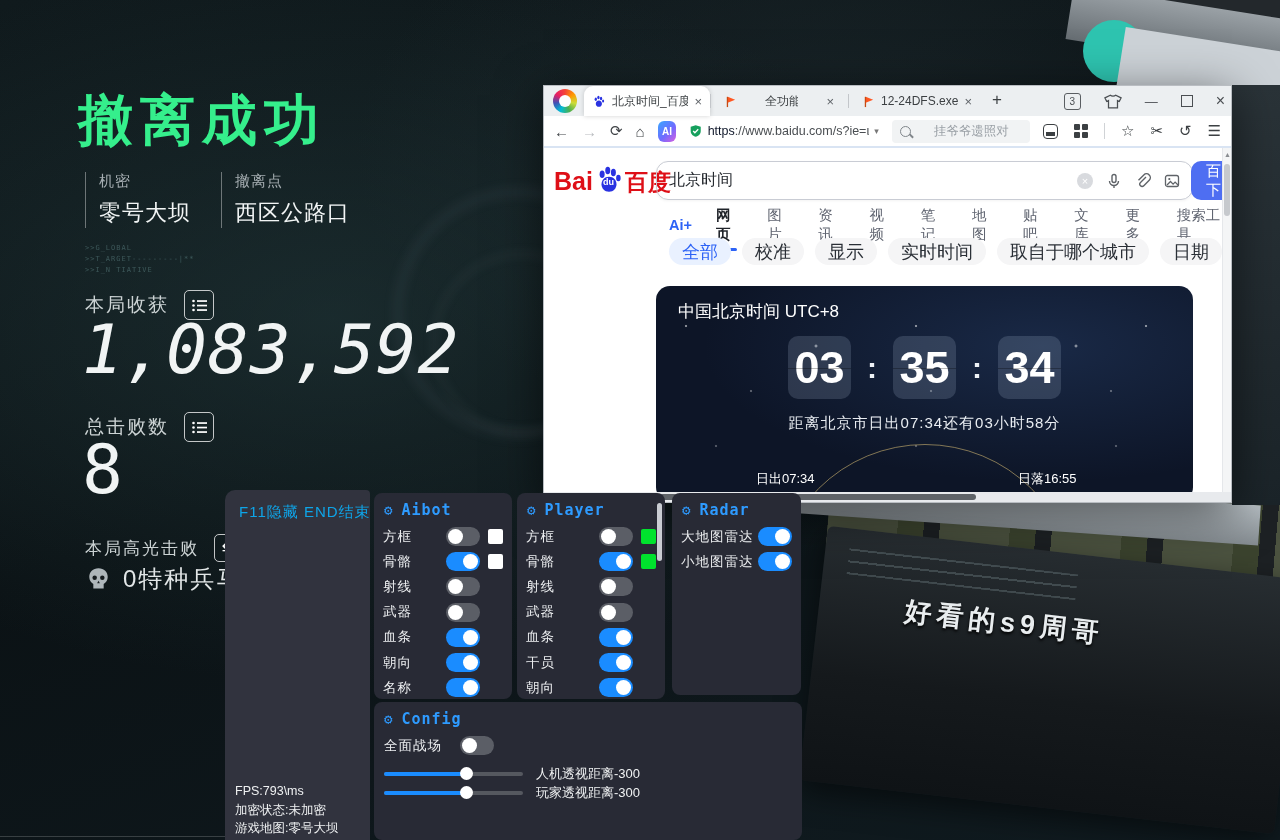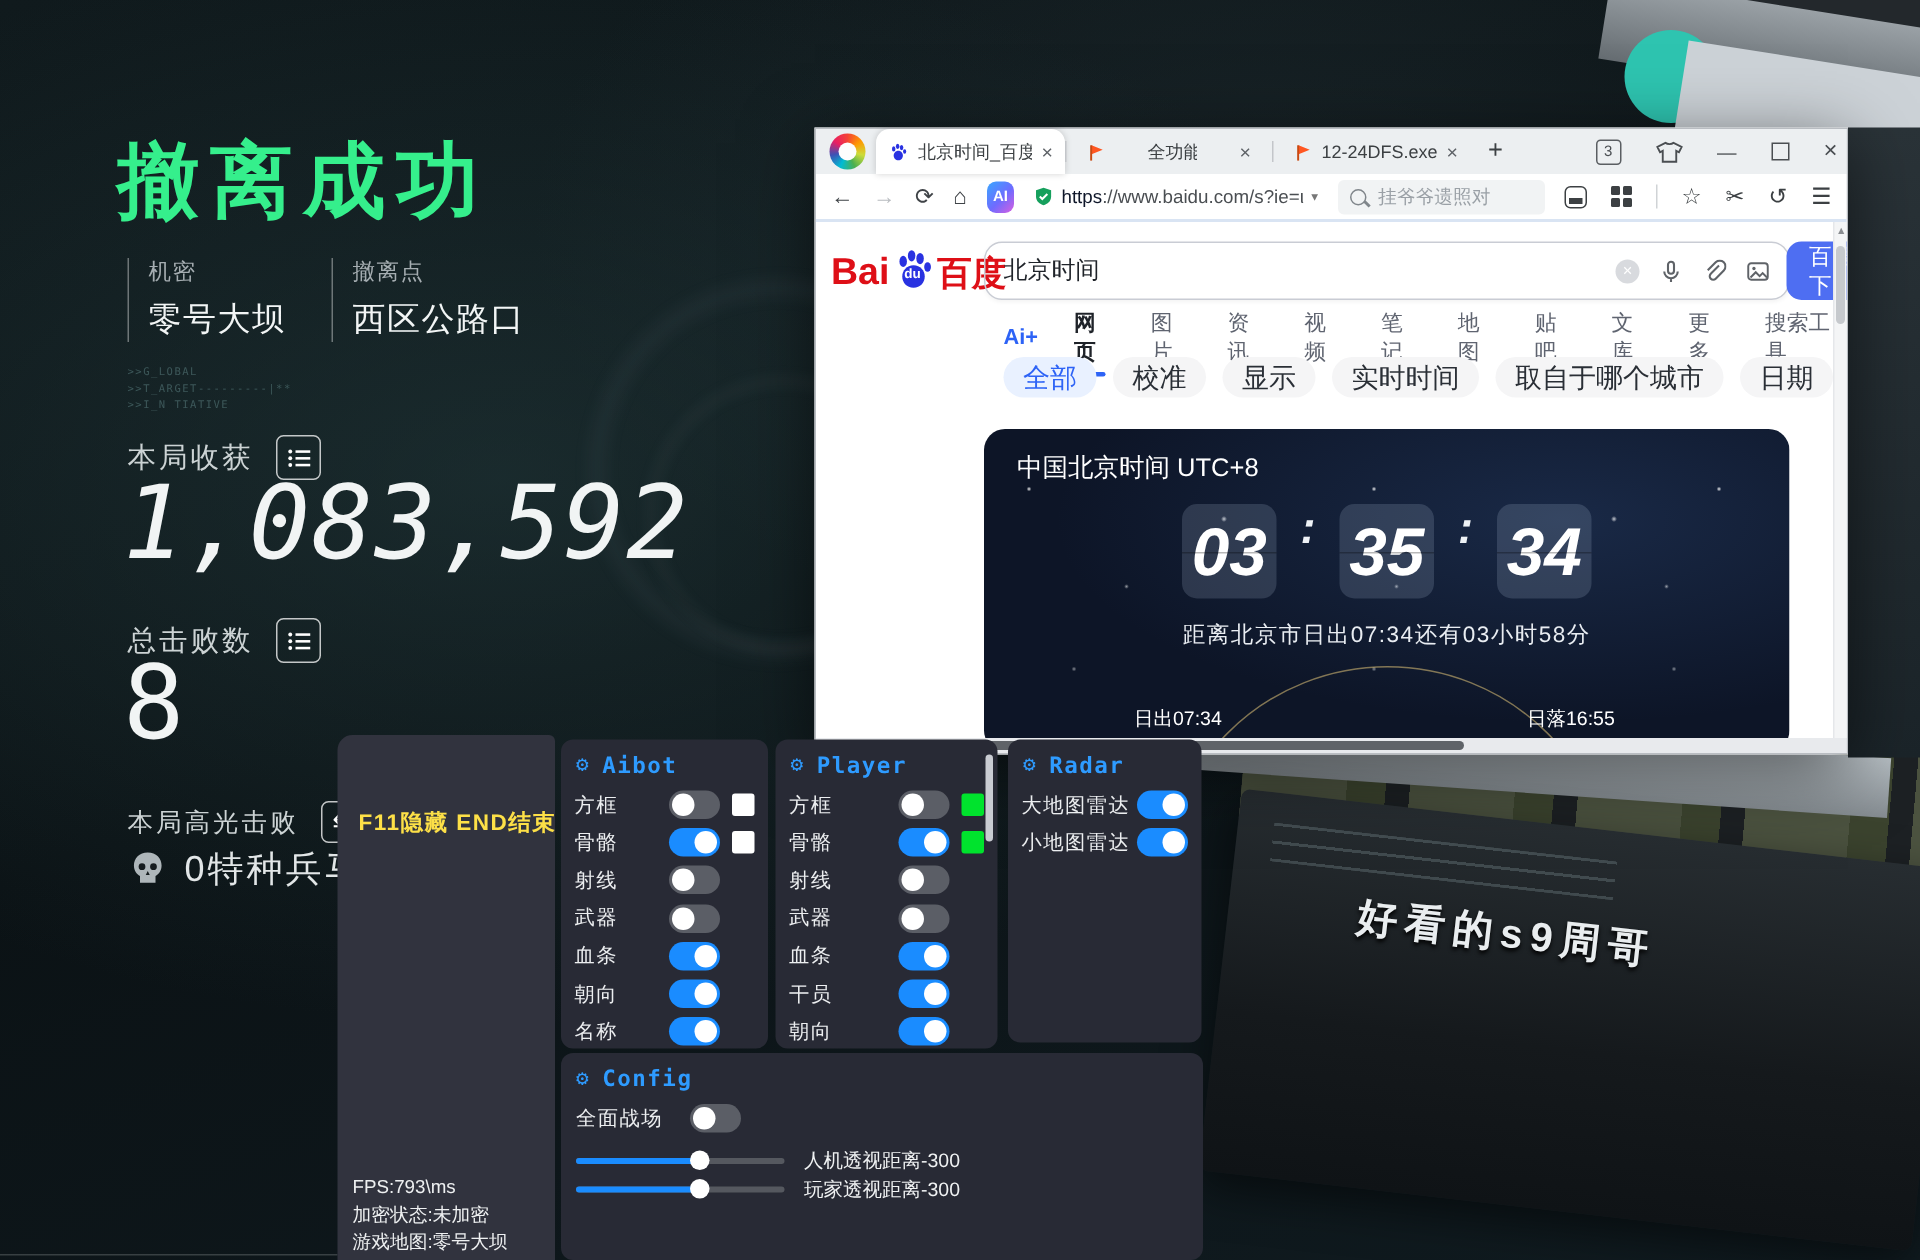--- a/index.html
+++ b/index.html
@@ -81,21 +81,21 @@
     border-bottom:2px solid #d9e4f3;box-sizing:border-box;}
   .nicon{font-size:15px;color:#3f4347;}
   .nicon.dis{color:#b9bcc0;}
   .ai-badge{width:21px;height:21px;border-radius:6px;background:linear-gradient(135deg,#39a7ff,#6f6bff 55%,#d95fe0);
     color:#fff;font-size:10px;font-weight:bold;display:flex;align-items:center;justify-content:center;}
   .address{display:flex;align-items:center;gap:5px;width:214px;font-size:12.5px;white-space:nowrap;overflow:hidden;}
   .scheme{color:#0f172a;}
   .urlrest{color:#4a4e52;}
   .caret{color:#777;font-size:9px;}
   .tsearch{width:138px;height:23px;background:#f1f3f4;border-radius:4px;display:flex;align-items:center;
-    padding:0 8px;gap:8px;font-size:12.5px;color:#9aa0a6;white-space:nowrap;overflow:hidden;}
+    padding:0 8px;gap:23px;font-size:12.5px;color:#9aa0a6;white-space:nowrap;overflow:hidden;}
   .mag{width:9px;height:9px;border:1.5px solid #80868b;border-radius:50%;position:relative;flex:none;}
   .mag::after{content:"";position:absolute;width:5px;height:1.5px;background:#80868b;transform:rotate(45deg);right:-4px;bottom:-1px;}
   .nav-right{display:flex;gap:16px;align-items:center;color:#3c4043;font-size:15px;}
   .reader{width:13px;height:13px;border:1.5px solid #3c4043;border-radius:4px;position:relative;}
   .reader::after{content:"";position:absolute;left:2px;right:2px;bottom:2px;height:4px;background:#3c4043;}
   .vdiv{width:1px;height:16px;background:#d0d3d6;}
   .content{position:relative;height:344px;background:#fff;overflow:hidden;padding-left:28px;}
   .bd-logo{position:absolute;left:10px;top:14px;display:flex;align-items:flex-end;gap:1px;}
   .bai{color:#de0f17;font-weight:bold;font-size:25px;line-height:1;}
   .cn{color:#de0f17;font-weight:bold;font-size:23px;line-height:1;}
@@ -120,38 +120,38 @@
     background:
       radial-gradient(1px 1px at 30px 40px,rgba(255,255,255,.9),transparent 1.6px),
       radial-gradient(1px 1px at 95px 105px,rgba(255,255,255,.55),transparent 1.6px),
       radial-gradient(1.4px 1.4px at 160px 60px,rgba(255,255,255,.75),transparent 2px),
       radial-gradient(1px 1px at 210px 140px,rgba(255,255,255,.45),transparent 1.6px),
       radial-gradient(1px 1px at 60px 160px,rgba(255,255,255,.5),transparent 1.6px),
       radial-gradient(ellipse at 72% 28%,rgba(48,78,128,.35),transparent 62%),
       #0d1527;
     background-size:230px 170px,180px 150px,260px 200px,160px 120px,200px 190px,100% 100%,100% 100%;}
   .clock-title{position:absolute;left:22px;top:14px;font-size:17px;}
-  .flip-row{position:absolute;left:0;right:0;top:50px;display:flex;justify-content:center;gap:9px;align-items:flex-start;font-style:italic;}
+  .flip-row{position:absolute;left:0;right:0;top:50px;display:flex;justify-content:center;gap:9px;align-items:center;}
   .digit{width:63px;height:63px;border-radius:10px;background:rgba(198,214,236,.17);font-size:45px;font-weight:bold;
     display:flex;align-items:center;justify-content:center;position:relative;}
   .digit::after{content:"";position:absolute;left:0;right:0;top:50%;height:1px;background:rgba(0,0,0,.28);}
   .colon{font-size:30px;font-weight:bold;color:#eef2f6;margin:0 7px;}
   .clock-note{position:absolute;top:128px;width:100%;text-align:center;font-size:15px;color:#e9edf2;letter-spacing:1px;}
   .arc{position:absolute;left:118px;top:158px;width:300px;height:300px;border-radius:50%;
     border:1.5px solid rgba(226,196,120,.55);}
   .sunrise{position:absolute;left:100px;top:184px;font-size:13px;}
   .sunset{position:absolute;left:362px;top:184px;font-size:13px;}
   .vscroll{position:absolute;right:0;top:0;width:9px;height:344px;background:#f4f5f6;border-left:1px solid #e5e7ea;box-sizing:border-box;}
   .varrow{position:absolute;top:3px;left:1px;font-size:7px;color:#8a8d91;}
   .vthumb{position:absolute;top:16px;left:1px;width:6px;height:52px;background:#c6c9cd;border-radius:3px;}
   .hscroll{position:relative;height:10px;background:#e8eaed;}
   .hthumb{position:absolute;left:0;top:2px;width:432px;height:6px;background:#5f6368;border-radius:3px;}
   
   .sidebar{left:225px;top:490px;width:145px;height:350px;background:#31333e;border-radius:10px 4px 0 0;z-index:5;}
-  .hotkeys{padding:13px 14px 4px;font-size:15px;color:#fde047;font-weight:bold;letter-spacing:1px;white-space:nowrap;margin-top:36px;}
+  .hotkeys{padding:13px 14px 4px;font-size:15px;color:#0ea5e9;font-weight:normal;letter-spacing:1px;white-space:nowrap;}
   .menu{margin-top:22px;}
   .mitem{display:flex;align-items:center;gap:28px;padding:10px 0 10px 22px;color:#e7e9ea;font-size:14px;letter-spacing:2px;}
   .sideinfo{position:absolute;left:10px;top:292px;font-size:12.5px;color:#eef0f1;line-height:18.5px;white-space:nowrap;}
   .panel{position:absolute;background:#282a35;border-radius:8px;z-index:6;color:#eceef0;box-sizing:border-box;}
   .p-aibot{left:374px;top:493px;width:138px;height:206px;}
   .p-player{left:517px;top:493px;width:148px;height:206px;}
   .p-radar{left:672px;top:493px;width:129px;height:202px;}
   .p-config{left:374px;top:702px;width:428px;height:138px;}
   .p-head{display:flex;align-items:center;gap:8px;padding:8px 10px 4px;font-family:"DejaVu Sans Mono",monospace;
     font-weight:bold;font-size:15px;color:#2e9bff;letter-spacing:1px;}

